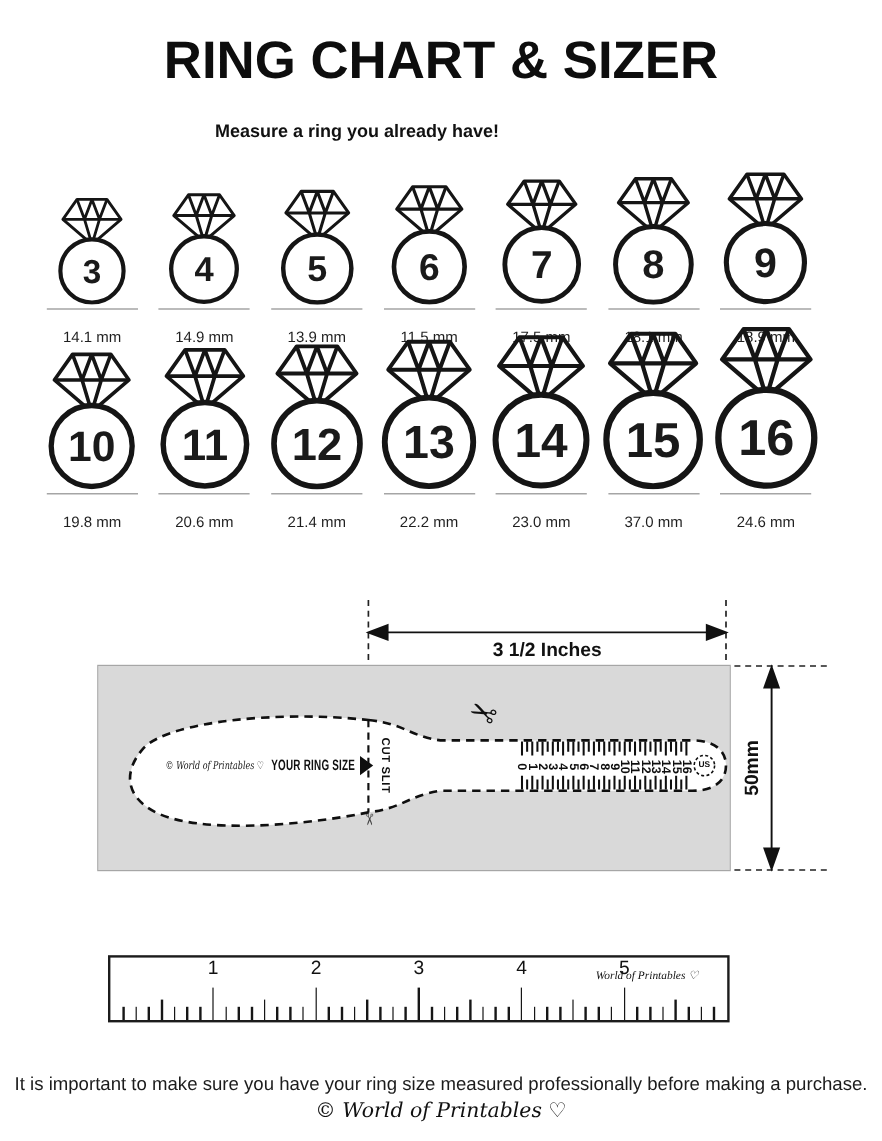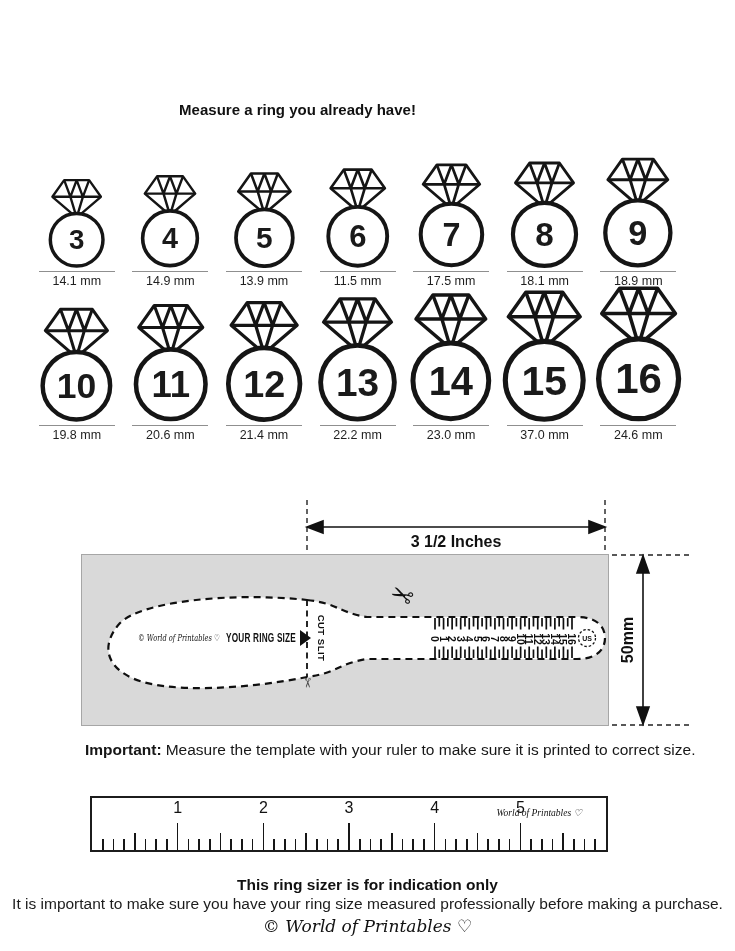--- a/index.html
+++ b/index.html
@@ -10,21 +10,21 @@
   .intro-headline{position:absolute;top:101px;left:0;width:595px;text-align:center;
         font-size:15px;font-weight:700;color:#111;}
   .intro-instruction{position:absolute;top:121px;left:0;width:735px;text-align:center;
         font-size:15px;color:#1c1c1c;}
   .ring-row{position:absolute;left:30px;width:655px;display:flex;align-items:flex-end;}
   .ring-row.r1{top:152px;height:136px;}
   .ring-row.r2{top:280px;height:162px;}
   .ring-cell{flex:1 1 0;min-width:0;display:flex;flex-direction:column;
         align-items:center;justify-content:flex-end;}
   .ring-underline{width:76px;border-top:1.6px solid #8f8f8f;margin-top:3px;}
-  .ring-mm{font-size:12.5px;color:#1f1f1f;margin-top:2px;white-space:nowrap;}
+  .ring-mm{font-size:12.5px;color:#1f1f1f;margin-top:16px;white-space:nowrap;}
   .dims{position:absolute;left:0;top:480px;pointer-events:none;}
   .gray-panel{position:absolute;left:82px;top:555px;width:526px;height:170px;
         background:#d9d9d9;outline:1px solid #a6a6a6;}
   .important-note{position:absolute;left:85px;top:741px;font-size:15.5px;color:#161616;}
   .important-note .b{font-weight:700;margin-right:4px;}
   .ruler{position:absolute;left:90px;top:796px;width:518px;height:56px;background:#fff;
         border:2px solid #1c1c1c;box-sizing:border-box;}
   .ruler-number{position:absolute;top:1px;transform:translateX(-50%);font-size:16px;
         font-weight:500;color:#111;}
   .ruler-tick{position:absolute;bottom:0;width:1.6px;background:#161616;}
@@ -38,20 +38,21 @@
         font-size:17px;font-style:italic;font-family:"DejaVu Serif","DejaVu Sans",serif;color:#111;}
   text{font-family:"Liberation Sans",sans-serif;}
   .scriptfont{font-family:"DejaVu Serif","DejaVu Sans",serif;font-style:italic;}
   .scissor{font-family:"DejaVu Sans",sans-serif;}
 </style>
 </head>
 <body>
 
 <div class="page">
 
+  <h1 class="page-title">RING CHART &amp; SIZER</h1>
   <div class="intro-headline">Measure a ring you already have!</div>
 
   <div class="ring-row r1" id="ring-row-0">
       <div class="ring-cell">
         <svg width="69.3" height="92.2" viewBox="0 0 100 133">
          <g fill="none" stroke="#151515" stroke-width="3.4" stroke-linejoin="round">
            <polygon points="32,6 68,6 85,30 50,60 15,30"></polygon>
            <path d="M15,30 H85 M32,6 L41,30 M68,6 L59,30 M41,30 L50,6 M59,30 L50,6 M41,30 L50,60 M59,30 L50,60"></path>
          </g>
          <circle cx="50" cy="92" r="38" fill="#fff" stroke="#151515" stroke-width="5"></circle>
@@ -334,23 +335,20 @@
           <text x="464.3125" y="84" transform="rotate(90 464.3125 84)" text-anchor="middle" dominant-baseline="central" font-size="10.5" font-weight="600" fill="#0f0f0f">13</text>
           <text x="472.875" y="84" transform="rotate(90 472.875 84)" text-anchor="middle" dominant-baseline="central" font-size="10.5" font-weight="600" fill="#0f0f0f">14</text>
           <text x="481.4375" y="84" transform="rotate(90 481.4375 84)" text-anchor="middle" dominant-baseline="central" font-size="10.5" font-weight="600" fill="#0f0f0f">15</text>
           <text x="490" y="84" transform="rotate(90 490 84)" text-anchor="middle" dominant-baseline="central" font-size="10.5" font-weight="600" fill="#0f0f0f">16</text>
         </g>
       <circle cx="505" cy="83" r="8.5" fill="#fff" stroke="#0f0f0f" stroke-width="1.3" stroke-dasharray="2.5 2"></circle>
       <text x="505" y="83" text-anchor="middle" dominant-baseline="central" font-size="7" font-weight="700" fill="#0f0f0f">US</text>
     </svg>
   </div>
 
-  <div class="important-note">
-    <span class="b">Important:</span><span>Measure the template with your ruler to make sure it is printed to correct size.</span>
-  </div>
 
   <div class="ruler" id="ruler">
     <div class="ruler-brand">World of Printables ♡</div>
   <div class="ruler-tick" style="left: 9.90833px; height: 11px;"></div>
       <div class="ruler-tick" style="left: 20.6167px; height: 11px;"></div>
       <div class="ruler-tick" style="left: 31.325px; height: 11px;"></div>
       <div class="ruler-tick" style="left: 42.0333px; height: 17px;"></div>
       <div class="ruler-tick" style="left: 52.7417px; height: 11px;"></div>
       <div class="ruler-tick" style="left: 63.45px; height: 11px;"></div>
       <div class="ruler-tick" style="left: 74.1583px; height: 11px;"></div>
@@ -394,17 +392,16 @@
       <div class="ruler-tick" style="left: 481.075px; height: 11px;"></div>
       <div class="ruler-tick" style="left: 491.783px; height: 11px;"></div>
       <div class="ruler-tick" style="left: 502.492px; height: 11px;"></div>
       <div class="ruler-number" style="left: 85.6667px;">1</div>
       <div class="ruler-number" style="left: 171.333px;">2</div>
       <div class="ruler-number" style="left: 257px;">3</div>
       <div class="ruler-number" style="left: 342.667px;">4</div>
       <div class="ruler-number" style="left: 428.333px;">5</div>
     </div>
 
-  <div class="foot-bold">This ring sizer is for indication only</div>
   <div class="foot-text">It is important to make sure you have your ring size measured professionally before making a purchase.</div>
   <div class="foot-brand">© World of Printables ♡</div>
 
 </div>
 
 </body></html>

